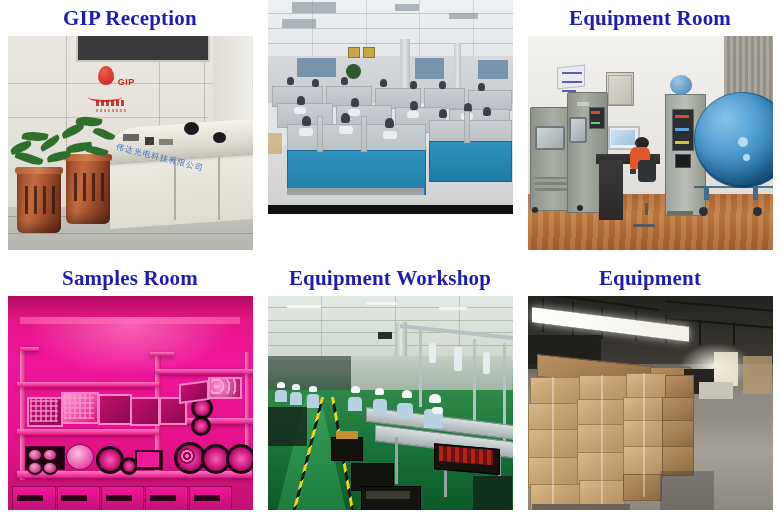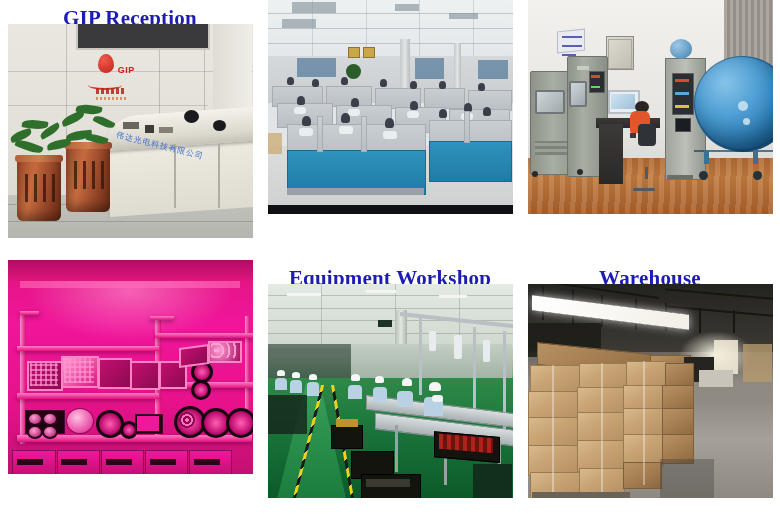--- a/index.html
+++ b/index.html
@@ -28,21 +28,21 @@
     grid-template-columns: 260px 260px 260px;
     grid-template-rows: 260px 260px;
   }
   .cell {
     position: relative;
     display: flex;
     flex-direction: column;
     align-items: center;
   }
   .caption {
-    height: 24px;
+    height: 36px;
     line-height: 36px;
     font-family: "Liberation Serif", serif;
     font-weight: bold;
     font-size: 21px;
     color: #1d1db5;
     letter-spacing: 0.2px;
     text-align: left;
     white-space: nowrap;
   }
   .photo {
@@ -304,20 +304,21 @@
           <div class="o off-cubeG" style="left:80%;top:52%;width:2%;height:14%"></div>
           <div class="o off-person" style="left:70%;top:51%;width:8px;height:9px"></div>
           <div class="o off-person" style="left:88%;top:50%;width:8px;height:9px"></div>
           <div class="o" style="left:0;top:62%;width:6%;height:10%;background:#c9a66a;opacity:.7"></div>
           <div class="o off-bar"></div>
         </div>
       </div>
     </div>
 
     <div class="cell">
+      <div class="caption">Equipment Room</div>
       <div class="photo">
         <div class="scene">
           <div class="o eq-wall"></div>
           <div class="o eq-curtain" style="left:80%;top:0;width:20%;height:40%;opacity:.8"></div>
           <div class="o eq-floor"></div>
           <div class="o eq-floorshine"></div>
 
           <div class="o eq-notice" style="left:12%;top:14%;width:26px;height:20px;transform:skewY(-6deg)"></div>
           <div class="o eq-noticeline" style="left:14%;top:17%;width:20px;height:2px"></div>
           <div class="o eq-noticeline" style="left:14%;top:21%;width:20px;height:2px"></div>
@@ -365,20 +366,21 @@
           <div class="o" style="left:88%;top:55%;width:7px;height:7px;background:#bcd8e8;border-radius:50%"></div>
           <div class="o" style="left:72%;top:70%;width:5px;height:14px;background:#3d6f92"></div>
           <div class="o" style="left:92%;top:70%;width:5px;height:14px;background:#3d6f92"></div>
           <div class="o" style="left:70%;top:80%;width:9px;height:9px;background:#26323a;border-radius:50%"></div>
           <div class="o" style="left:92%;top:80%;width:9px;height:9px;background:#26323a;border-radius:50%"></div>
         </div>
       </div>
     </div>
 
     <div class="cell">
+      <div class="caption">Samples Room</div>
       <div class="photo">
         <div class="scene">
           <div class="o sm-bg"></div>
           <div class="o sm-glow"></div>
           <div class="o" style="left:0;top:0;width:100%;height:10%;background:linear-gradient(180deg,#b20c63,#e0157d)"></div>
           <div class="o" style="left:5%;top:10%;width:90%;height:3%;background:#ff6fbd;opacity:.6"></div>
 
           <div class="o sm-upright" style="left:5%;top:24%;width:6px;height:62%"></div>
           <div class="o sm-upright" style="left:60%;top:26%;width:6px;height:58%"></div>
           <div class="o sm-upright" style="left:97%;top:26%;width:5px;height:58%"></div>
@@ -506,21 +508,21 @@
           <div class="o ws-crate" style="left:38%;top:89%;width:24%;height:11%"></div>
           <div class="o" style="left:40%;top:91%;width:18%;height:4%;background:#3a3a30"></div>
           <div class="o ws-crate" style="left:26%;top:66%;width:12%;height:10%"></div>
           <div class="o" style="left:28%;top:63%;width:9%;height:4%;background:#c2902f"></div>
           <div class="o" style="left:84%;top:84%;width:16%;height:16%;background:#10301c"></div>
         </div>
       </div>
     </div>
 
     <div class="cell">
-      <div class="caption">Warehouse</div>
+      <div class="caption">Equipment</div>
       <div class="photo">
         <div class="scene">
           <div class="o wh-bg"></div>
           <div class="o wh-roof"></div>
           <div class="o wh-truss" style="left:2%;top:2%;width:52%;height:2px;transform:skewY(8deg)"></div>
           <div class="o wh-truss" style="left:2%;top:10%;width:46%;height:2px;transform:skewY(8deg)"></div>
           <div class="o wh-truss" style="left:6%;top:1%;width:2px;height:16%"></div>
           <div class="o wh-truss" style="left:18%;top:3%;width:2px;height:16%"></div>
           <div class="o wh-truss" style="left:30%;top:5%;width:2px;height:15%"></div>
           <div class="o wh-truss" style="left:44%;top:7%;width:2px;height:14%"></div>

